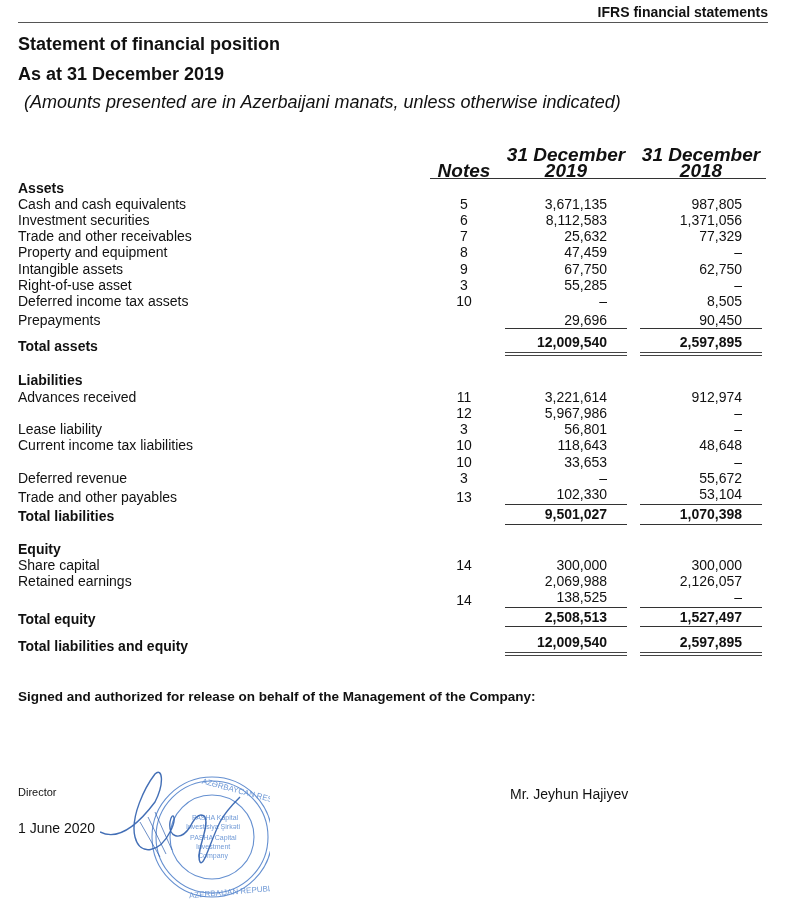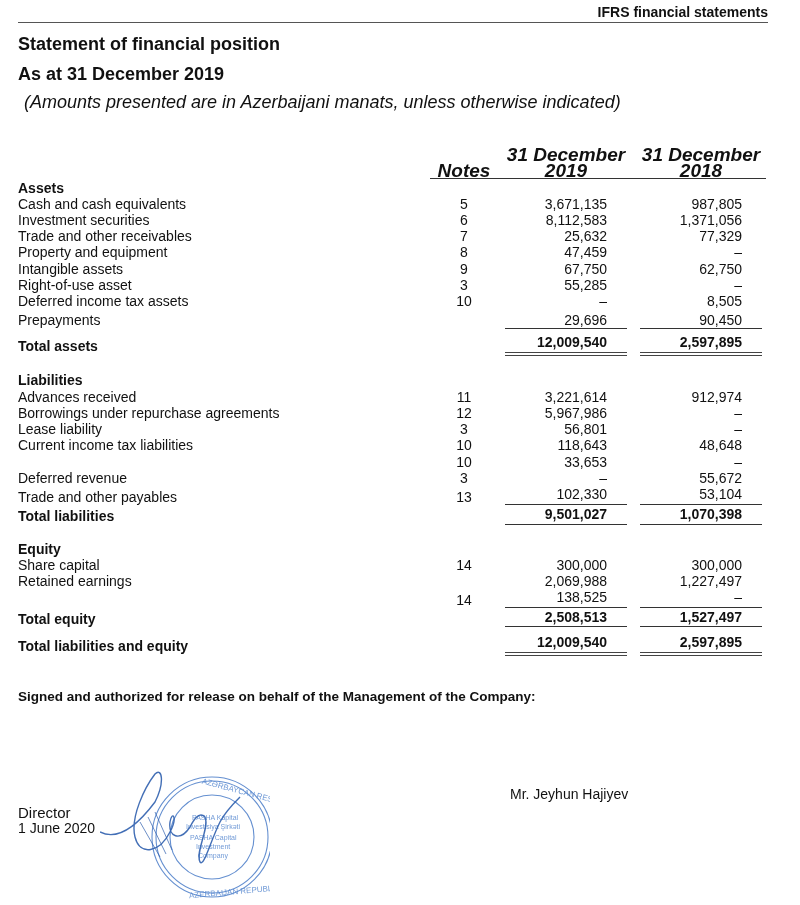--- a/index.html
+++ b/index.html
@@ -34,21 +34,21 @@
     .section .label { font-weight: bold; }
 
     .rule { position: absolute; height: 0; border-top: 1.2px solid #333333; }
     .rule.c19 { left: 505px; width: 122px; }
     .rule.c18 { left: 640px; width: 122px; }
     .dbl { position: absolute; height: 2px; border-top: 1.2px solid #444444; border-bottom: 1.2px solid #444444; }
     .dbl.c19 { left: 505px; width: 122px; }
     .dbl.c18 { left: 640px; width: 122px; }
 
     .signed { position: absolute; left: 18px; top: 689px; font-weight: bold; font-size: 13.5px; }
-    .sig-role { position: absolute; left: 18px; top: 804px; font-size: 15px; }
+    .sig-role { position: absolute; left: 18px; top: 786px; font-size: 11px; }
     .sig-date { position: absolute; left: 18px; top: 820px; font-size: 14px; }
     .sig-name { position: absolute; left: 510px; top: 786px; font-size: 14px; }
     .stamp { position: absolute; left: 100px; top: 762px; width: 170px; height: 140px; }
   </style>
 </head>
 <body>
 
 <div class="header-bar">
   <span class="header-right">IFRS financial statements</span>
 </div>
@@ -132,21 +132,20 @@
 <div class="row section" style="top:372px">
   <span class="label">Liabilities</span>
 </div>
 <div class="row" style="top:389px">
   <span class="label">Advances received</span>
   <span class="note">11</span>
   <span class="v2019">3,221,614</span>
   <span class="v2018">912,974</span>
 </div>
 <div class="row" style="top:405px">
-  <span class="label">Borrowings under repurchase agreements</span>
   <span class="note">12</span>
   <span class="v2019">5,967,986</span>
   <span class="v2018">–</span>
 </div>
 <div class="row" style="top:421px">
   <span class="label">Lease liability</span>
   <span class="note">3</span>
   <span class="v2019">56,801</span>
   <span class="v2018">–</span>
 </div>
@@ -189,21 +188,21 @@
 <div class="row" style="top:557px">
   <span class="label">Share capital</span>
   <span class="note">14</span>
   <span class="v2019">300,000</span>
   <span class="v2018">300,000</span>
 </div>
 <div class="row" style="top:573px">
   <span class="label">Retained earnings</span>
   <span class="note"></span>
   <span class="v2019">2,069,988</span>
-  <span class="v2018">1,227,497</span>
+  <span class="v2018">2,126,057</span>
 </div>
 <div class="row" style="top:592px">
   <span class="note">14</span>
   <span class="v2019" style="top:-3px">138,525</span>
   <span class="v2018" style="top:-3px">–</span>
 </div>
 <div class="rule c19" style="top:607px"></div>
 <div class="rule c18" style="top:607px"></div>
 <div class="row bold" style="top:611px">
   <span class="label">Total equity</span>

